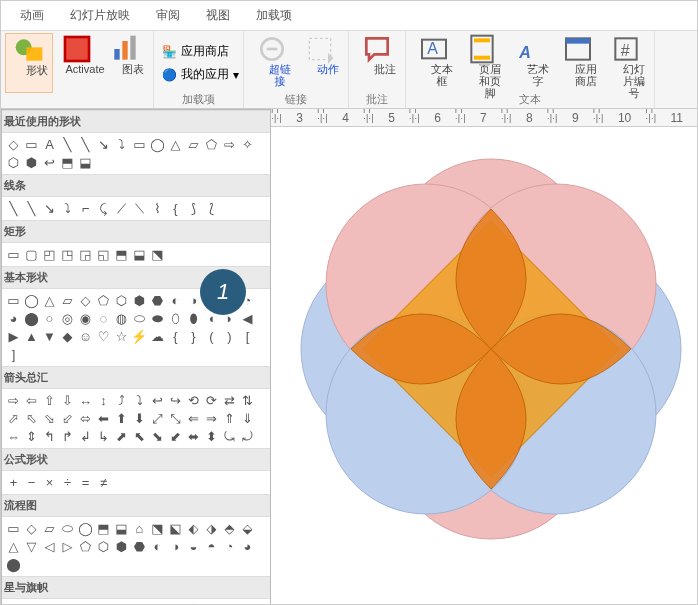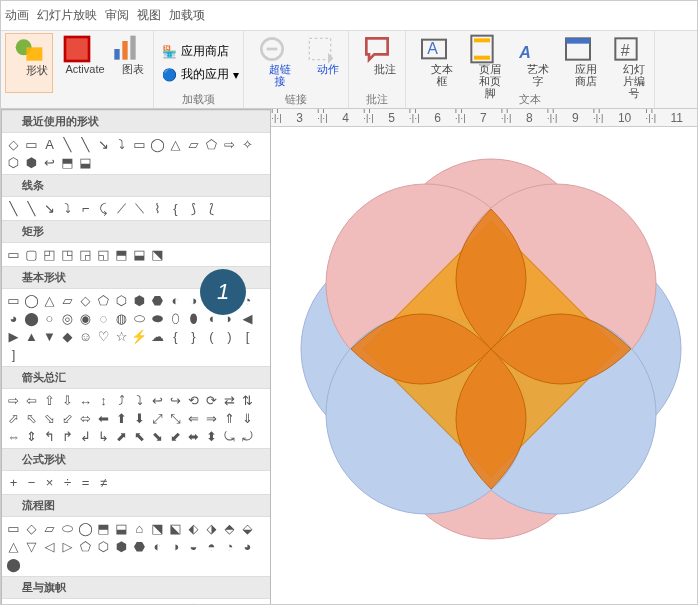--- a/index.html
+++ b/index.html
@@ -1,32 +1,32 @@
 <!DOCTYPE html>
 <html><head>
 <meta charset="utf-8">
 <style>
 * { margin: 0; padding: 0; box-sizing: border-box; font-family: "Microsoft YaHei", Arial, sans-serif; font-size: 12px; }
 body { background: #fff; width: 698px; height: 605px; overflow: hidden; border: 1px solid #ccc; }
-.tabs { display: flex; padding: 4px 0; background: #fff; border-bottom: 1px solid #ddd; }
+.tabs { display: flex; gap: 18px; padding: 4px 15px; background: #fff; border-bottom: 1px solid #ddd; }
 .tab { color: #555; cursor: pointer; padding: 2px 4px; }
 .ribbon { display: flex; background: #f5f5f5; border-bottom: 1px solid #ccc; height: 78px; }
 .ribbon-group { display: flex; flex-direction: column; align-items: center; border-right: 1px solid #e0e0e0; padding: 2px 4px; position: relative; }
 .ribbon-group-label { font-size: 11px; color: #777; position: absolute; bottom: 1px; width: 100%; text-align: center; }
 .ribbon-items { display: flex; height: 60px; }
 .ribbon-btn { display: flex; flex-direction: column; align-items: center; justify-content: flex-start; width: 48px; padding: 4px 2px; cursor: pointer; color: #444; }
 .ribbon-btn.disabled { color: #1d4ed8; }
 .ribbon-btn.active { background: #fdeada; border: 1px solid #f0c090; }
 .ribbon-btn .icon-box { width: 32px; height: 24px; display: flex; align-items: center; justify-content: center; }
 .ribbon-btn .lbl { font-size: 11px; text-align: center; line-height: 12px; margin-top: 2px; margin-left: 16px; }
 .main { display: flex; height: calc(100% - 102px); }
 .shapes-panel { width: 270px; background: #fff; border: 1px solid #bbb; height: 100%; overflow: hidden; position: relative; }
 .shapes-panel::-webkit-scrollbar { width: 16px; }
 .panel-scroll { overflow-y: scroll; height: 100%; }
-.shape-section-header { background: #eaeaea; padding: 3px 20px; font-weight: bold; color: #555; font-size: 11px; border-top: 1px solid #ddd; border-bottom: 1px solid #ddd; }
+.shape-section-header { background: #eaeaea; padding: 3px 2px; font-weight: bold; color: #555; font-size: 11px; border-top: 1px solid #ddd; border-bottom: 1px solid #ddd; }
 .shape-grid { display: flex; flex-wrap: wrap; padding: 3px; gap: 1px; }
 .shape-cell { width: 17px; height: 17px; display: flex; align-items: center; justify-content: center; color: #555; cursor: pointer; font-size: 13px; border: 1px solid transparent; }
 .canvas { flex: 1; background: #fff; position: relative; }
 .ruler { height: 18px; background: #f5f5f5; border-bottom: 1px solid #ccc; display: flex; align-items: center; overflow: hidden; font-size: 9px; color: #666; }
 .ruler span { margin: 0 14px; }
 .flower { position: absolute; top: 40px; left: 20px; }
 .callout { position: absolute; top: 269px; left: 200px; width: 46px; height: 46px; border-radius: 50%; background: #2a5d7d; color: #fff; display: flex; align-items: center; justify-content: center; font-size: 22px; font-style: italic; z-index: 100; }
 </style>
 </head>
 <body>

